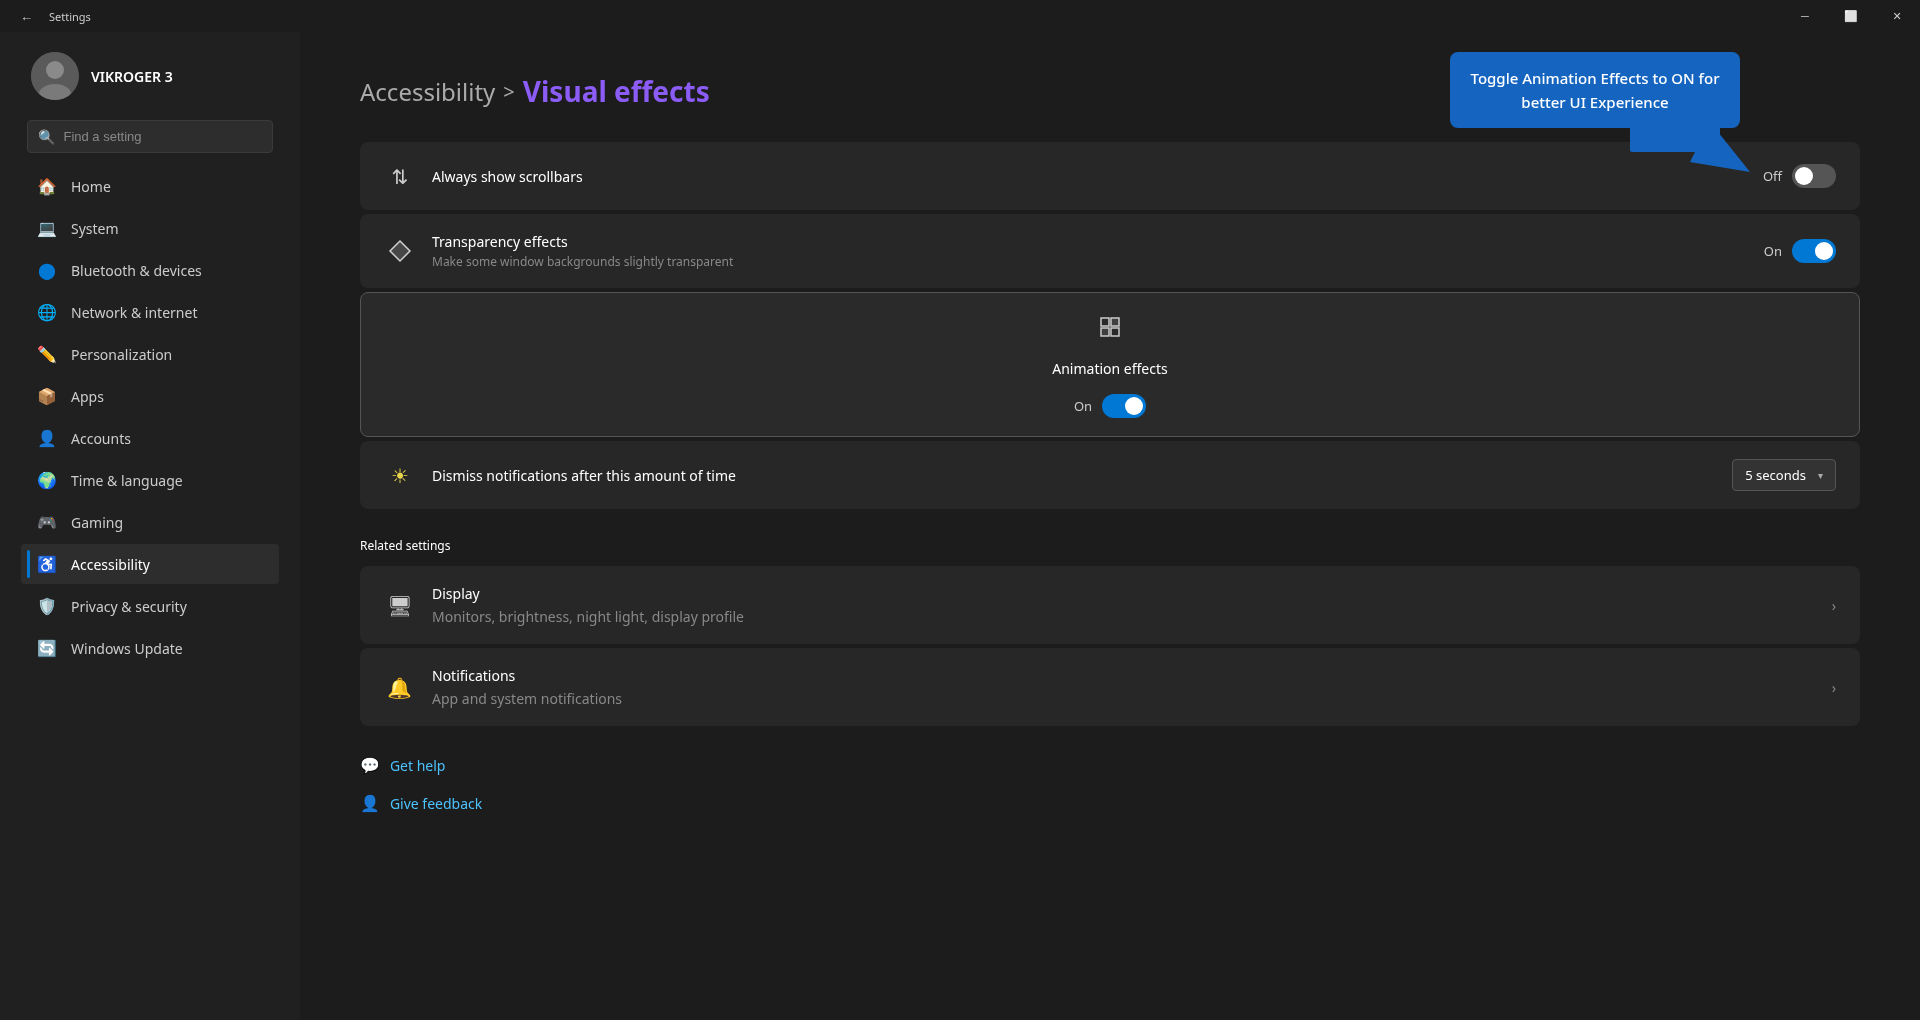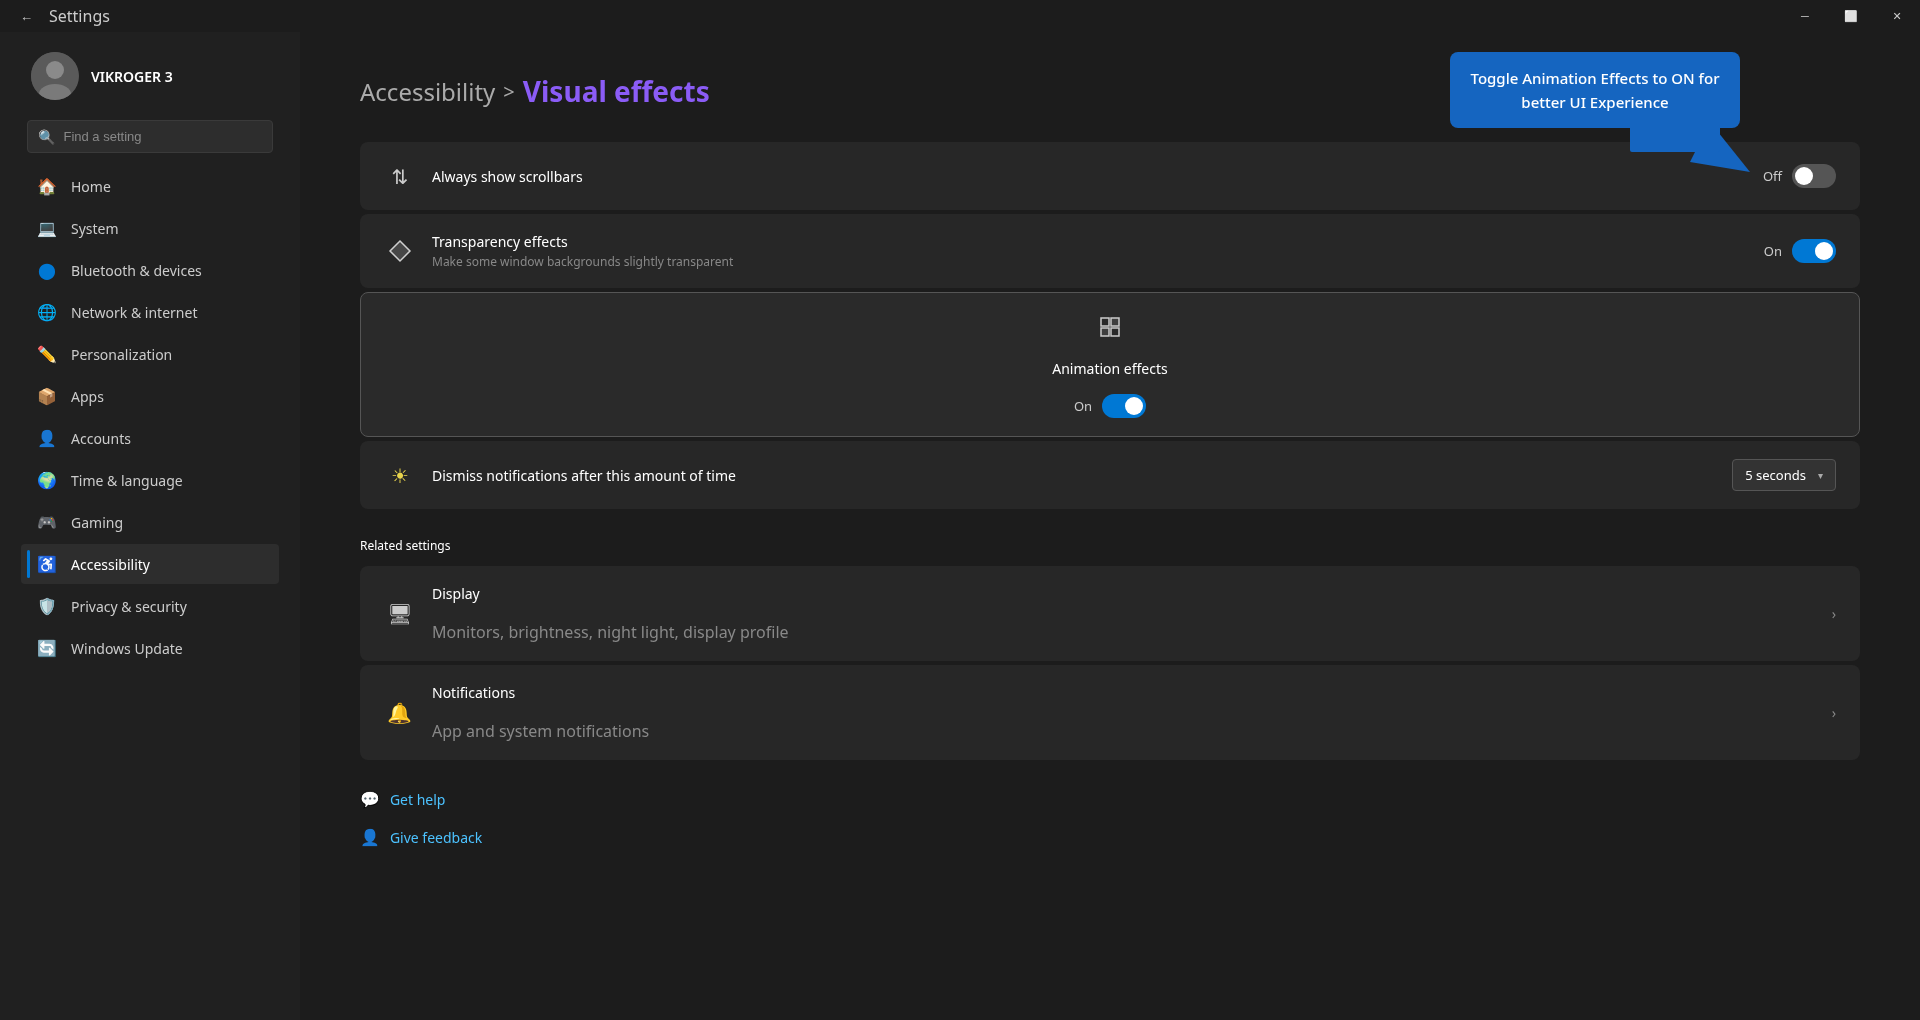--- a/index.html
+++ b/index.html
@@ -18,21 +18,21 @@
     .titlebar {
       height: 32px;
       background: #1c1c1c;
       display: flex;
       align-items: center;
       justify-content: space-between;
       padding: 0 0 0 12px;
       flex-shrink: 0;
     }
     .titlebar-title {
-      font-size: 16px;
+      font-size: 11px;
       color: #cccccc;
     }
     .titlebar-controls {
       display: flex;
     }
     .titlebar-btn {
       width: 46px;
       height: 32px;
       display: flex;
       align-items: center;
@@ -277,21 +277,21 @@
       border-radius: 8px;
       padding: 18px 24px;
       display: flex;
       align-items: center;
       gap: 16px;
       margin-bottom: 4px;
       cursor: pointer;
     }
     .related-content { flex: 1; }
     .related-title { font-size: 14px; color: #ffffff; }
-    .related-subtitle { font-size: 16px; color: #888888; margin-top: 18px; }
+    .related-subtitle { font-size: 14px; color: #888888; margin-top: 4px; }
     .chevron-right { color: #888; font-size: 14px; }
 
     
     .footer-links {
       margin-top: 24px;
       display: flex;
       flex-direction: column;
       gap: 8px;
     }
     .footer-link {

